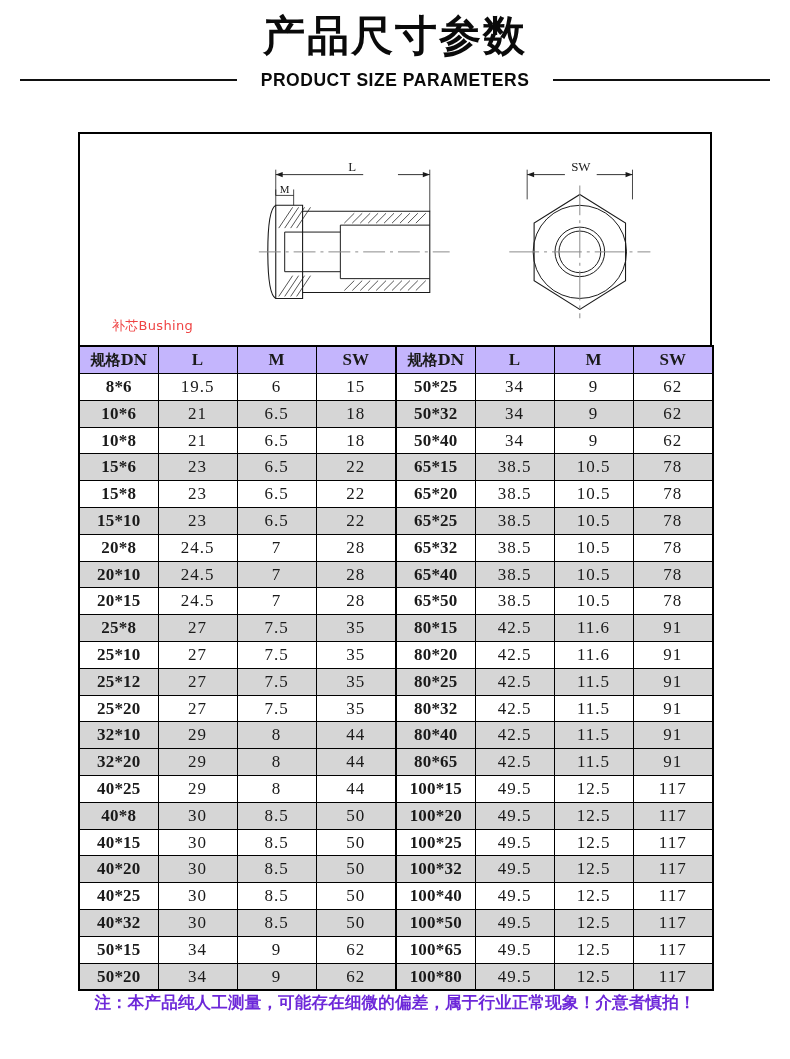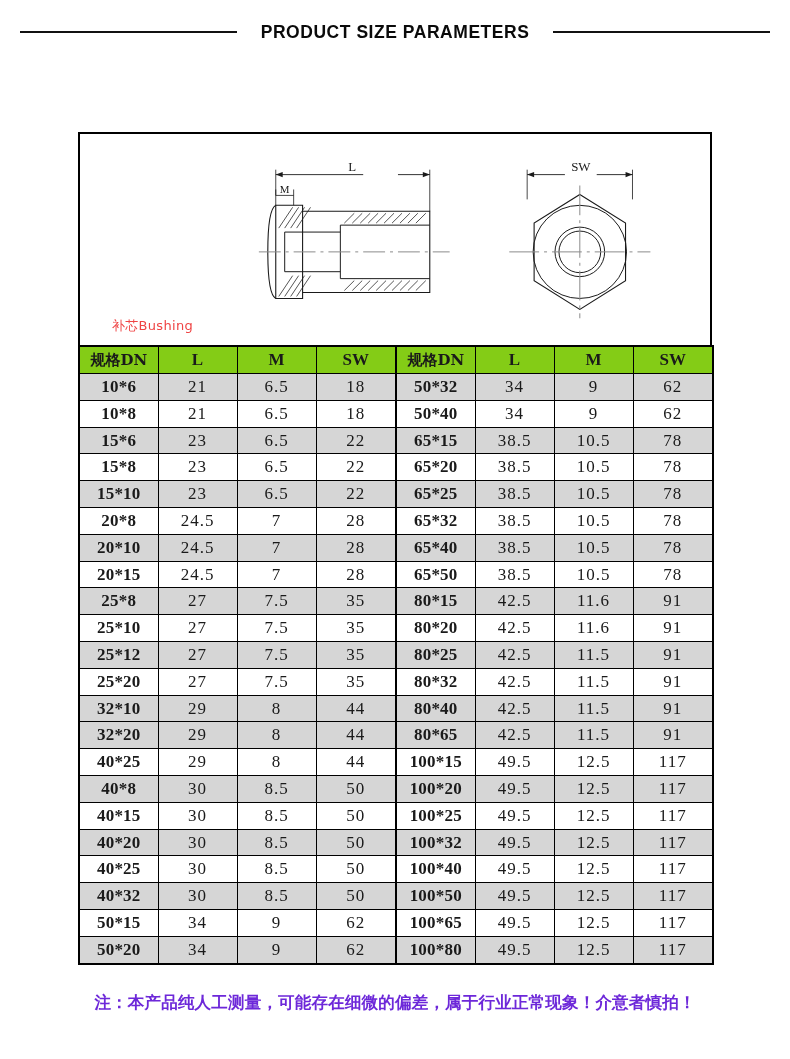--- a/index.html
+++ b/index.html
@@ -102,21 +102,21 @@
     text-align: center;
     padding: 0;
     height: 25.8px;
     line-height: 25.8px;
     font-size: 17px;
     color: #1a1a1a;
     overflow: hidden;
     white-space: nowrap;
   }
   table.spec thead th {
-    background: #84cc16;
+    background: #c4b5fd;
     font-weight: 700;
     font-size: 17px;
     height: 26px;
     line-height: 26px;
   }
   table.spec thead th.dn {
     font-family: "DejaVu Serif", "Liberation Serif", serif;
     font-size: 15px;
   }
   tr.shade td { background: #d6d6d6; }
@@ -149,20 +149,21 @@
     font-size: 16.5px;
     font-weight: 700;
     color: #6d28d9;
     letter-spacing: 0.2px;
   }
 </style>
 </head>
 <body>
 
 <div class="header">
+  <div class="title-cn">产品尺寸参数</div>
   <div class="subtitle-row">
     <span class="rule"></span>
     <span class="title-en">PRODUCT SIZE PARAMETERS</span>
     <span class="rule"></span>
   </div>
 </div>
 
 <div class="panel">
   <svg class="drawing-svg" viewBox="0 0 634 213" preserveAspectRatio="none">
     <g stroke="#1a1a1a" fill="none" stroke-width="1" shape-rendering="geometricPrecision">
@@ -273,20 +274,30 @@
         <th>L</th>
         <th>M</th>
         <th>SW</th>
         <th class="dn mid-start">规格DN</th>
         <th>L</th>
         <th>M</th>
         <th>SW</th>
       </tr>
     </thead>
     <tbody id="spec-body">
+        <tr class="plain">
+          <td class="dn">8*6</td>
+          <td class="num">19.5</td>
+          <td class="num">6</td>
+          <td class="num">15</td>
+          <td class="dn mid-start">50*25</td>
+          <td class="num">34</td>
+          <td class="num">9</td>
+          <td class="num">62</td>
+        </tr>
         <tr class="shade">
           <td class="dn">10*6</td>
           <td class="num">21</td>
           <td class="num">6.5</td>
           <td class="num">18</td>
           <td class="dn mid-start">50*32</td>
           <td class="num">34</td>
           <td class="num">9</td>
           <td class="num">62</td>
         </tr>

